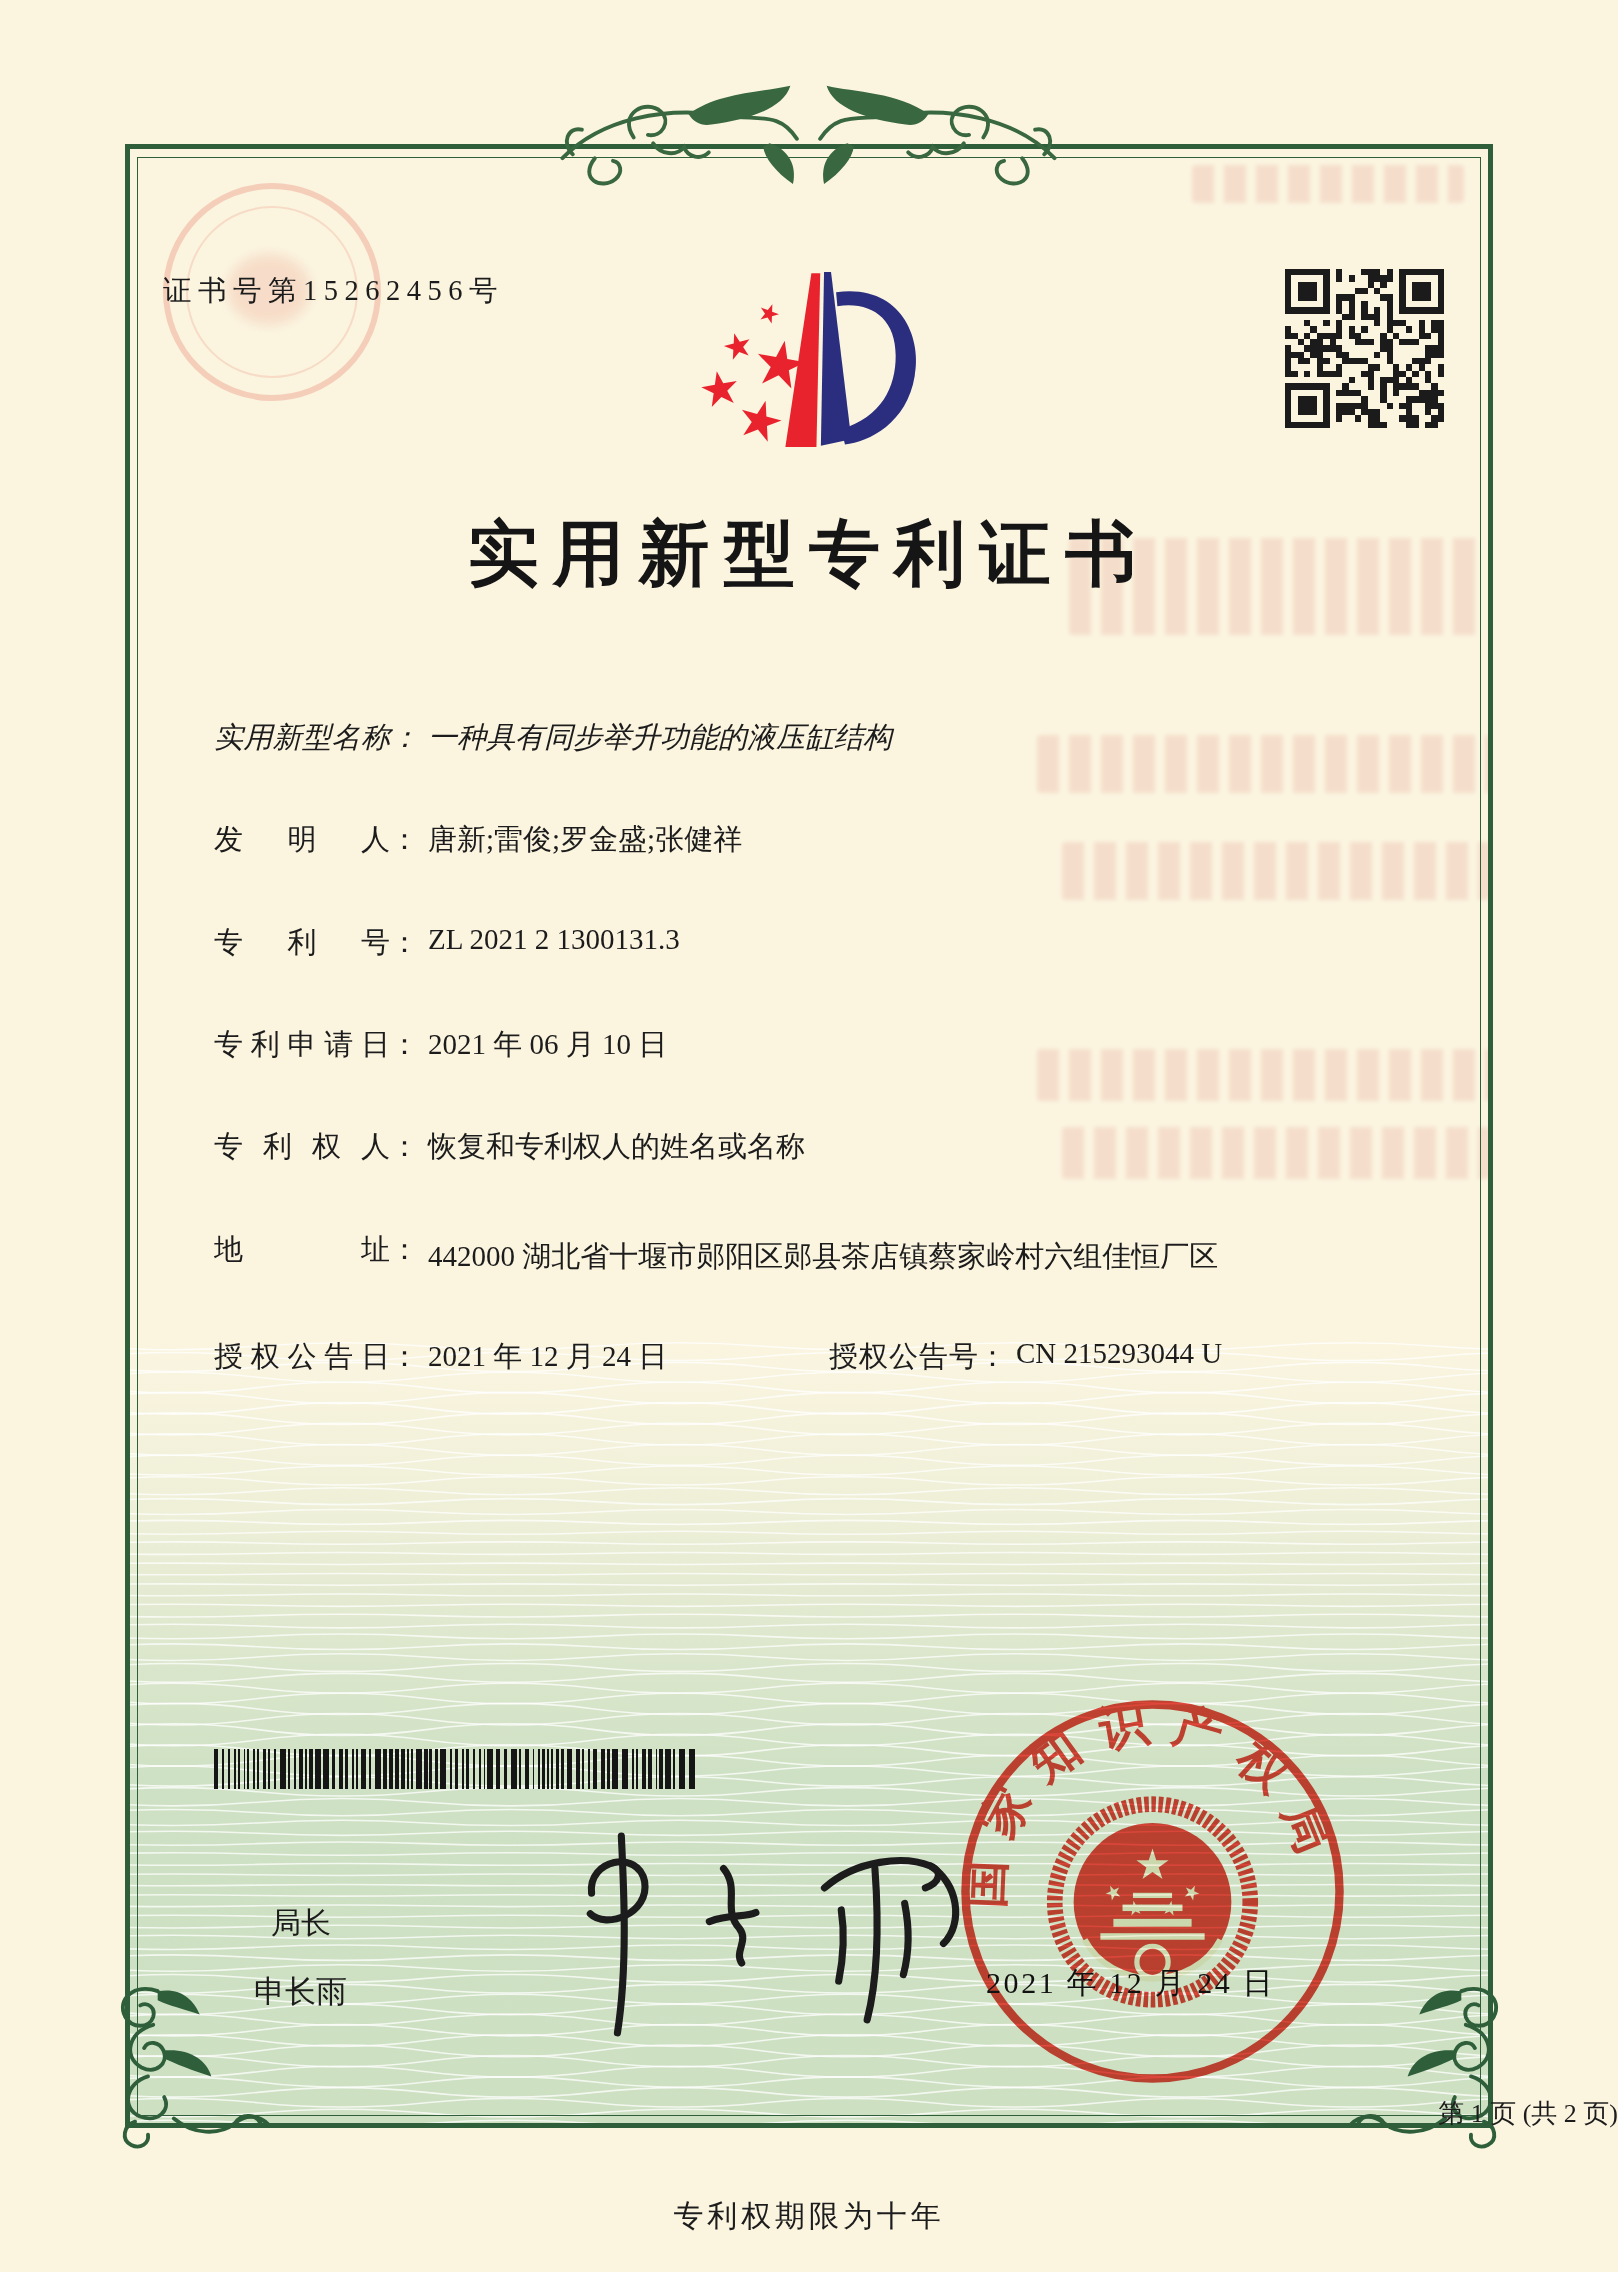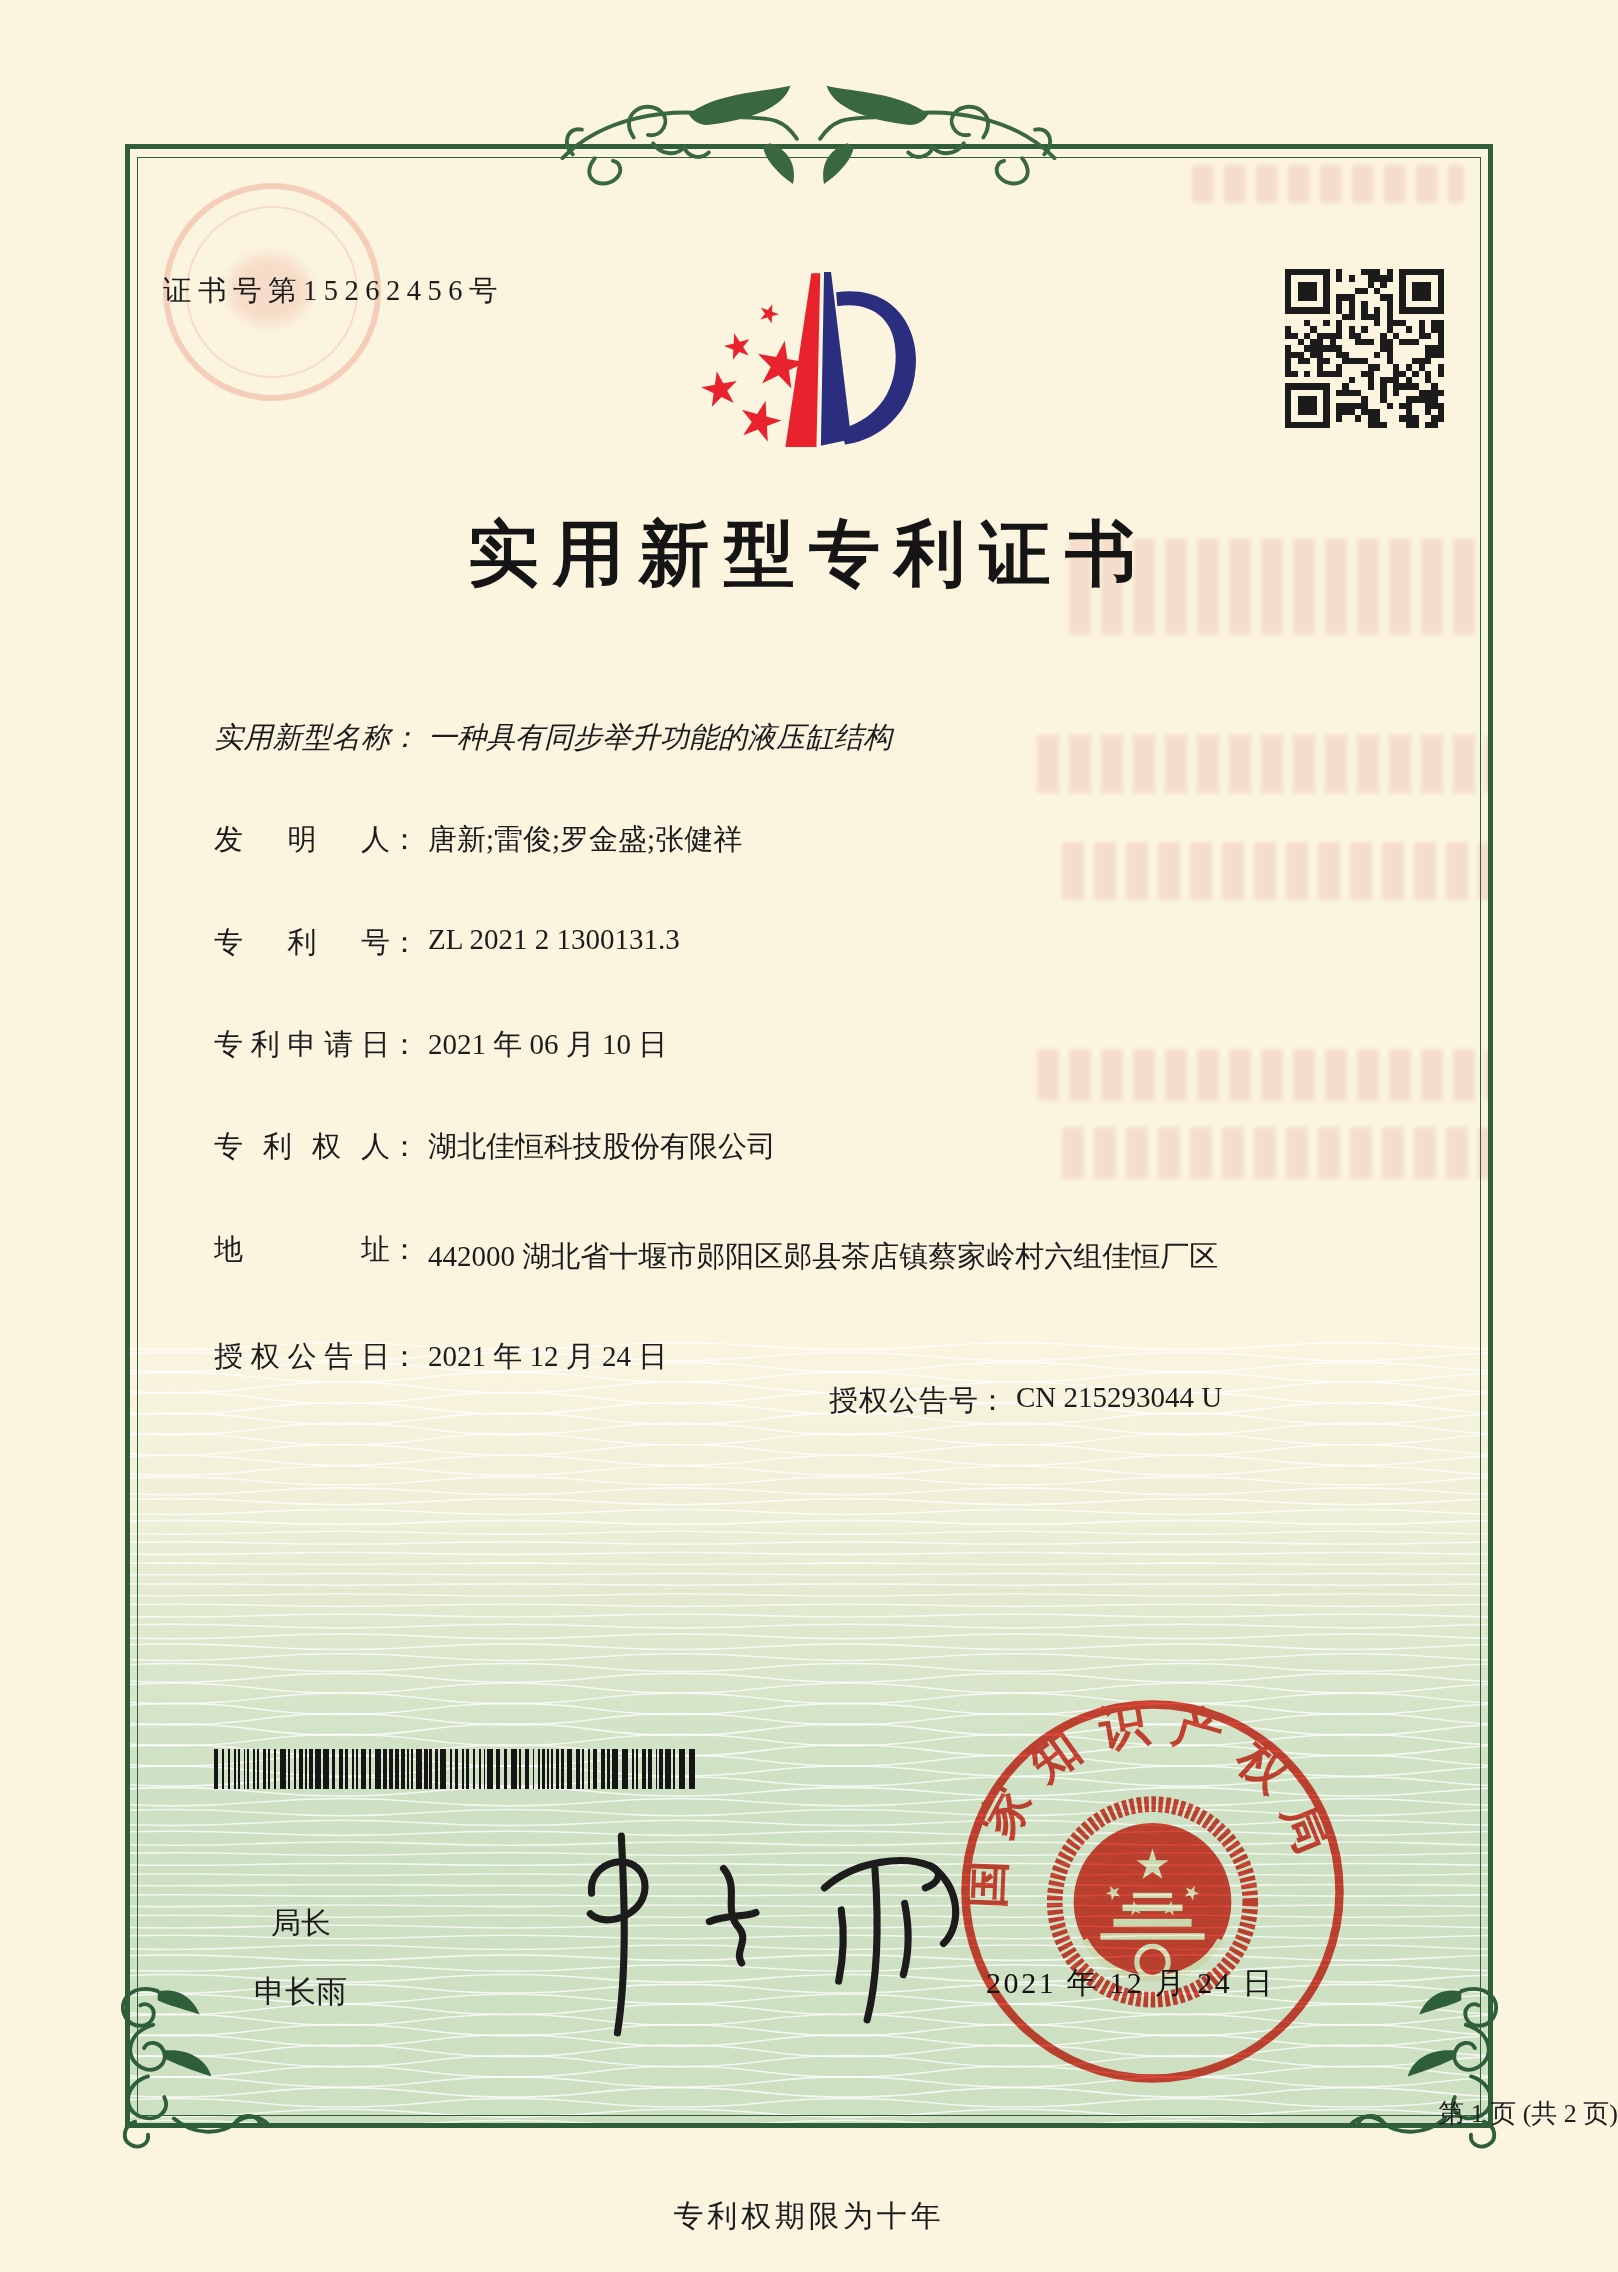--- a/index.html
+++ b/index.html
@@ -51,21 +51,21 @@
   .cert-no{position:absolute; left:163px; top:272px; font-size:28.5px; letter-spacing:6.5px; z-index:5;}
   .title{
     position:absolute; left:0; top:507px; width:100%; text-align:center; z-index:5;
     font-size:71px; font-weight:bold; letter-spacing:14.3px; color:#151515;
   }
   .row{position:absolute; left:214px; font-size:29px; z-index:5; white-space:nowrap;}
   .lbl{display:inline-block; width:176px; text-align:justify; text-align-last:justify; vertical-align:top;}
   .colon{vertical-align:top;}
   .val{margin-left:9px; vertical-align:top;}
   .val.wrap{display:inline-block; white-space:normal; width:985px; line-height:53px;}
-  .grp2{position:absolute; left:615px; top:0; white-space:nowrap;margin-top:44px;}
+  .grp2{position:absolute; left:615px; top:0; white-space:nowrap;}
   .grp2 .lbl{width:149px;}
   .paras{
     position:absolute; left:214px; top:1354px; width:1197px; z-index:5;
     font-size:29px; line-height:48px; text-align:justify;
   }
   .paras p{margin:0; text-indent:60px;}
   .barcode{
     position:absolute; left:214px; top:1749px; width:485px; height:40px; z-index:5;
     font-size:0; white-space:nowrap; overflow:hidden;
   }
@@ -464,21 +464,21 @@
   <div class="row" style="top:820px;">
     <span class="lbl">发明人</span><span class="colon">：</span><span class="val">唐新;雷俊;罗金盛;张健祥</span>
   </div>
   <div class="row" style="top:923px;">
     <span class="lbl">专利号</span><span class="colon">：</span><span class="val">ZL 2021 2 1300131.3</span>
   </div>
   <div class="row" style="top:1025px;">
     <span class="lbl">专利申请日</span><span class="colon">：</span><span class="val">2021 年 06 月 10 日</span>
   </div>
   <div class="row" style="top:1127px;">
-    <span class="lbl">专利权人</span><span class="colon">：</span><span class="val">湖北佳恒科技股份有限公司</span>
+    <span class="lbl">专利权人</span><span class="colon">：</span><span class="val">恢复和专利权人的姓名或名称</span>
   </div>
   <div class="row" style="top:1230px;">
     <span class="lbl">地址</span><span class="colon">：</span><span class="val wrap">442000 湖北省十堰市郧阳区郧县茶店镇蔡家岭村六组佳恒厂区</span>
   </div>
   <div class="row" style="top:1337px;">
     <span class="lbl">授权公告日</span><span class="colon">：</span><span class="val">2021 年 12 月 24 日</span>
     <span class="grp2">
       <span class="lbl">授权公告号</span><span class="colon">：</span><span class="val">CN 215293044 U</span>
     </span>
   </div>

